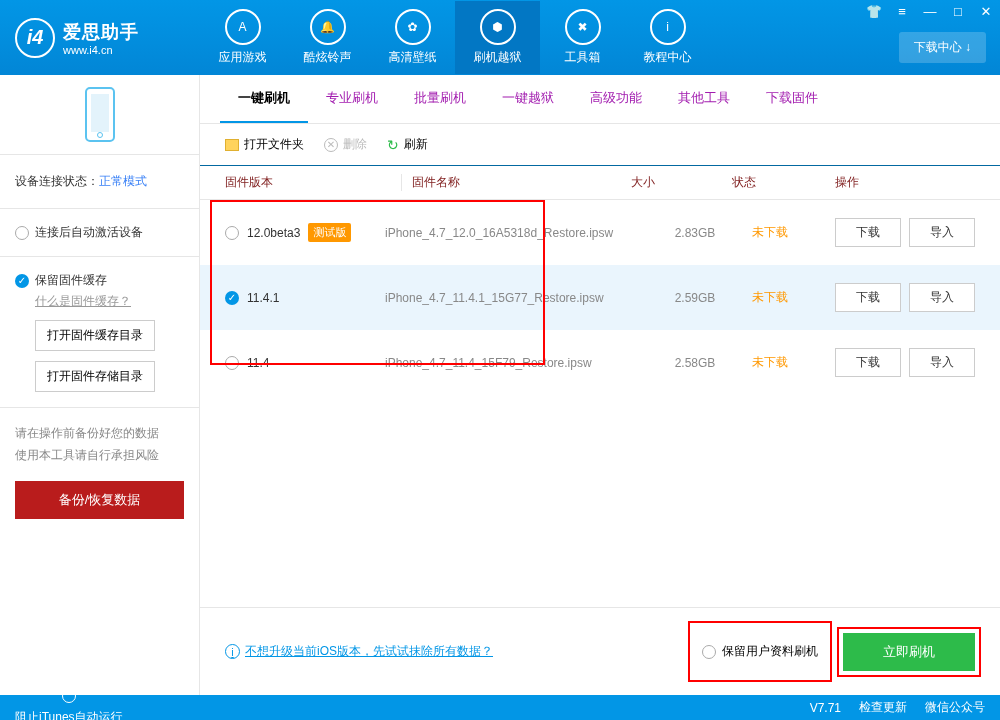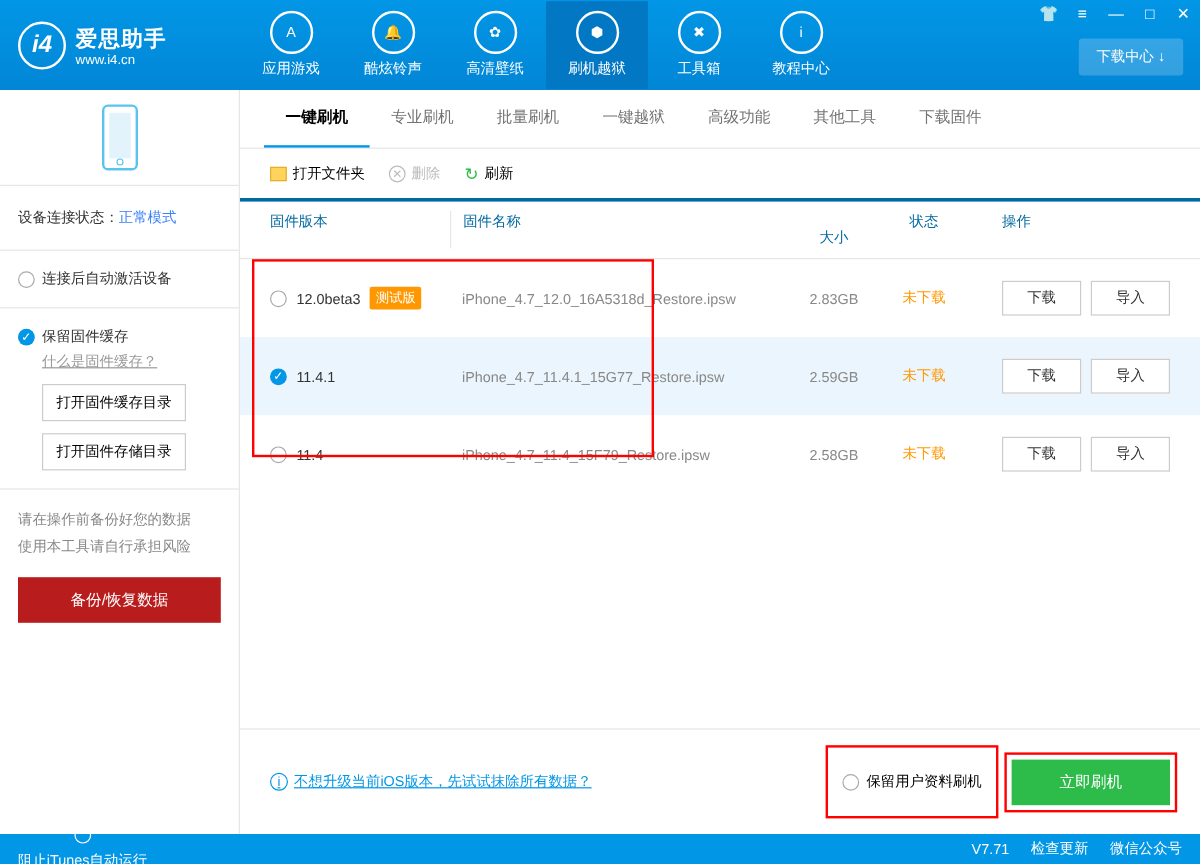--- a/index.html
+++ b/index.html
@@ -33,33 +33,33 @@
 .sb-check-row { display: flex; align-items: center; gap: 6px; color: #333; margin-bottom: 4px; }
 .sb-link { color: #999; text-decoration: underline; font-size: 12px; margin-left: 20px; cursor: pointer; }
 .sb-btn { display: block; width: 120px; margin: 10px 0 0 20px; padding: 6px 0; text-align: center; border: 1px solid #ccc; background: #fff; cursor: pointer; font-size: 12px; }
 .sb-note { padding: 15px; color: #888; line-height: 1.8; font-size: 12px; }
 .backup-btn { margin: 0 15px; padding: 10px 0; text-align: center; background: #b91c1c; color: #fff; cursor: pointer; font-size: 13px; }
 .radio-empty { width: 14px; height: 14px; border: 1px solid #aaa; border-radius: 50%; display: inline-block; }
 .check-on { width: 14px; height: 14px; background: #0296e6; border-radius: 50%; display: inline-flex; align-items: center; justify-content: center; color: #fff; font-size: 10px; }
 
 .content { flex: 1; display: flex; flex-direction: column; }
 .tabs { display: flex; border-bottom: 1px solid #e6e6e6; padding: 0 20px; }
-.tab { padding: 14px 18px; cursor: pointer; color: #737373; font-size: 13px; }
+.tab { padding: 14px 18px; cursor: pointer; color: #a21caf; font-size: 13px; }
 .tab.active { color: #000; font-weight: bold; border-bottom: 2px solid #0296e6; }
 .toolbar { display: flex; align-items: center; gap: 20px; padding: 12px 25px; }
 .tb-item { display: flex; align-items: center; gap: 5px; cursor: pointer; font-size: 12px; }
 .folder-icon { width: 14px; height: 12px; background: #ffd35c; border: 1px solid #e0b030; display: inline-block; }
 .del-icon { width: 14px; height: 14px; border: 1px solid #bbb; border-radius: 50%; display: inline-flex; align-items: center; justify-content: center; color: #bbb; font-size: 10px; }
 .refresh-icon { color: #2dbb4a; font-size: 14px; }
 .disabled { color: #bbb; }
 
-.table-head { display: flex; padding: 8px 25px; border-top: 3px solid #0369a1; border-bottom: 1px solid #e6e6e6; color: #0369a1; font-size: 12px; }
+.table-head { display: flex; padding: 8px 25px; border-top: 1px solid #0369a1; border-bottom: 1px solid #e6e6e6; color: #7f1d1d; font-size: 12px; gap: 26px; }
 .col-ver { width: 150px; }
 .col-name { flex: 1; border-left: 1px solid #e6e6e6; padding-left: 10px; }
-.col-size { width: 80px; text-align: center; margin-top: 14px; }
+.col-size { width: 80px; text-align: center; }
 .col-status { width: 70px; text-align: center; }
 .col-action { width: 170px; padding-left: 30px; }
 
 .fw-list { position: relative; }
 .fw-row { display: flex; align-items: center; padding: 18px 25px; font-size: 12px; color: #333; }
 .fw-row.selected { background: #eaf5fd; }
 .row-ver { width: 150px; display: flex; align-items: center; gap: 8px; }
 .row-name { flex: 1; padding-left: 10px; color: #888; }
 .row-size { width: 80px; text-align: center; color: #888; }
 .row-status { width: 70px; text-align: center; color: #ff9800; }

